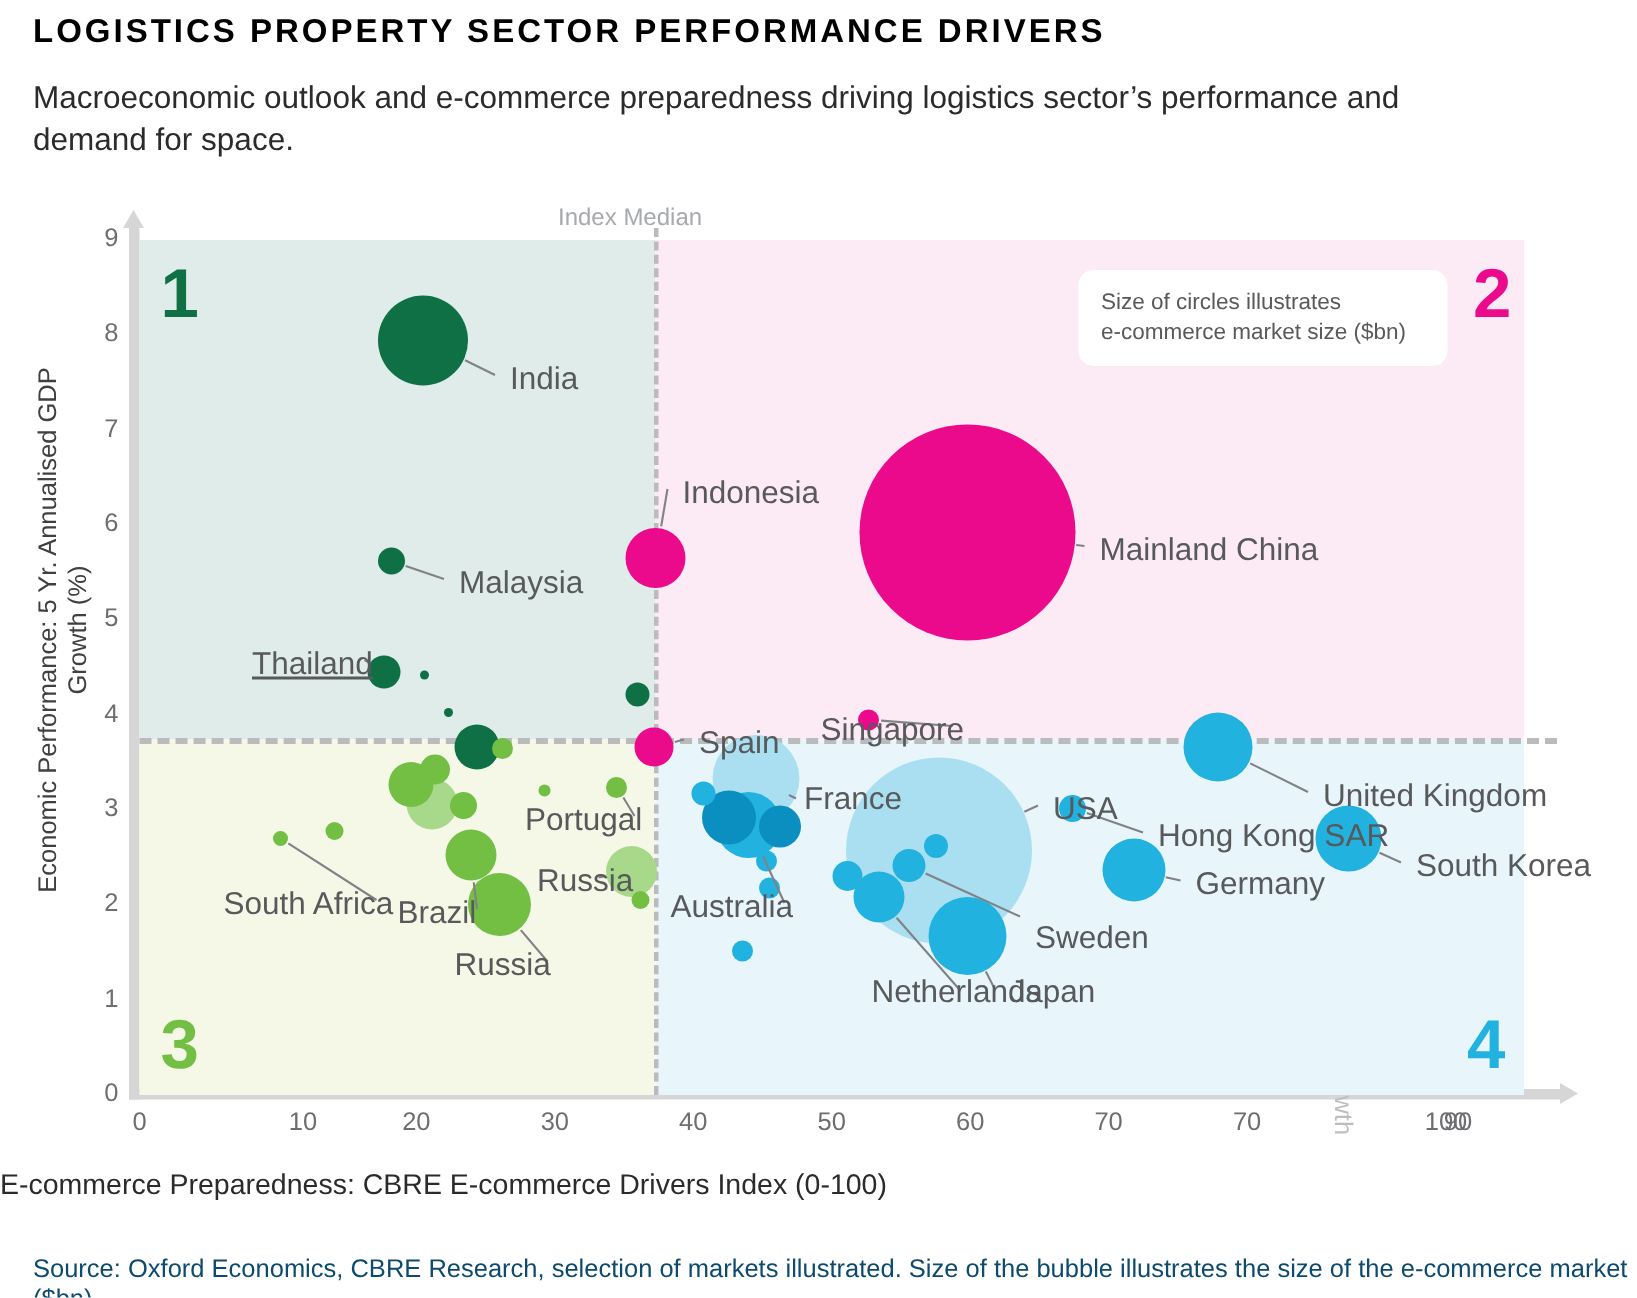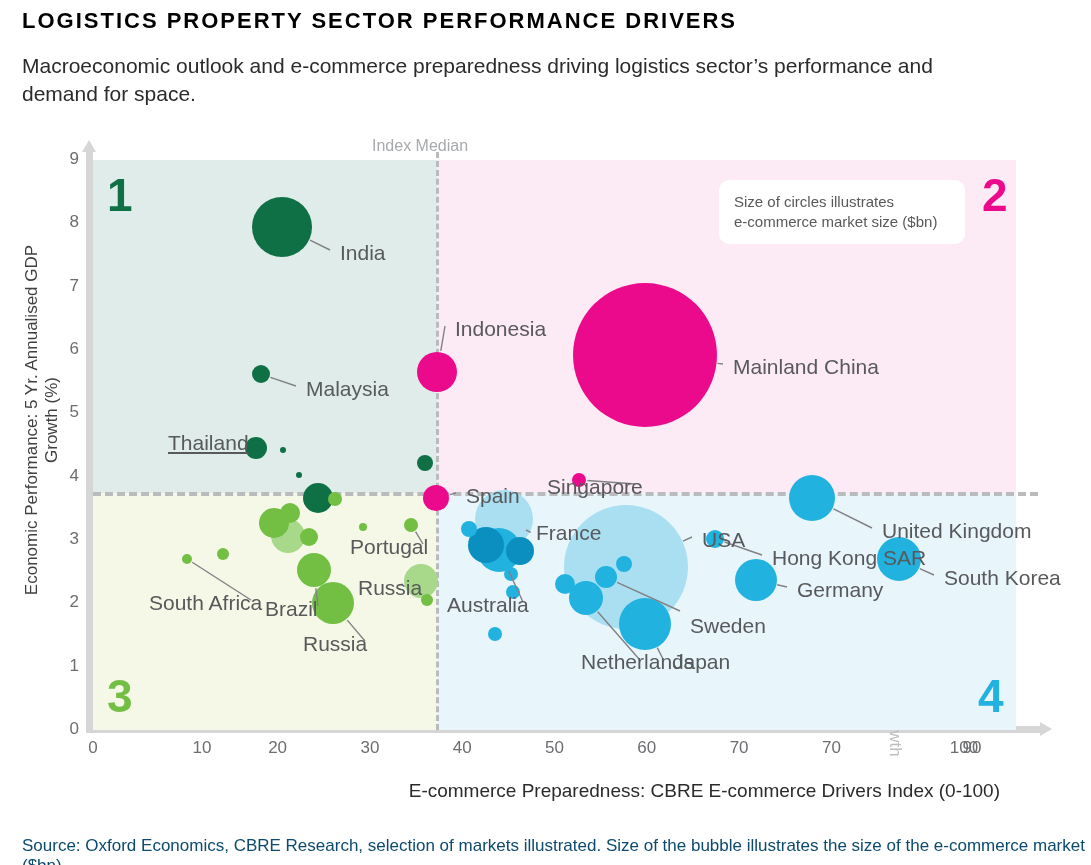--- a/index.html
+++ b/index.html
@@ -50,21 +50,21 @@
           border-left:12px solid #d6d6d6;}
 
   .ytick{position:absolute;right:0;font-size:17px;color:#6d6e71;text-align:right;width:24px;}
   .xtick{position:absolute;top:738px;font-size:17px;color:#6d6e71;text-align:center;width:40px;}
 
   #ylabel{
     position:absolute;left:-158px;top:400px;width:400px;
     transform:rotate(-90deg);transform-origin:center center;
     font-size:17px;color:#404040;text-align:center;
   }
-  #xlabel{position:absolute;left:0;top:780px;width:1000px;text-align:right;
+  #xlabel{position:absolute;left:0;top:780px;width:1000px;text-align:left;
           font-size:19px;color:#2b2b2b;}
   #indexmedian{position:absolute;left:372px;top:137px;font-size:16px;color:#a7a9ac;}
   #globalavg{
     position:absolute;left:905px;top:540px;width:260px;
     transform:rotate(90deg);transform-origin:left top;
     font-size:17px;color:#bcbec0;white-space:nowrap;
   }
 
   
   #legend{

